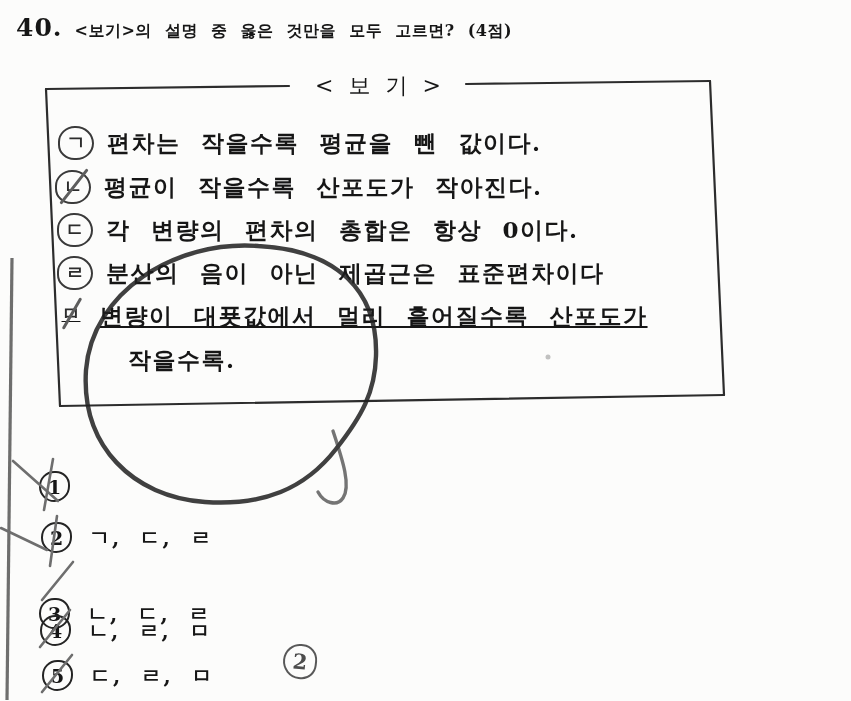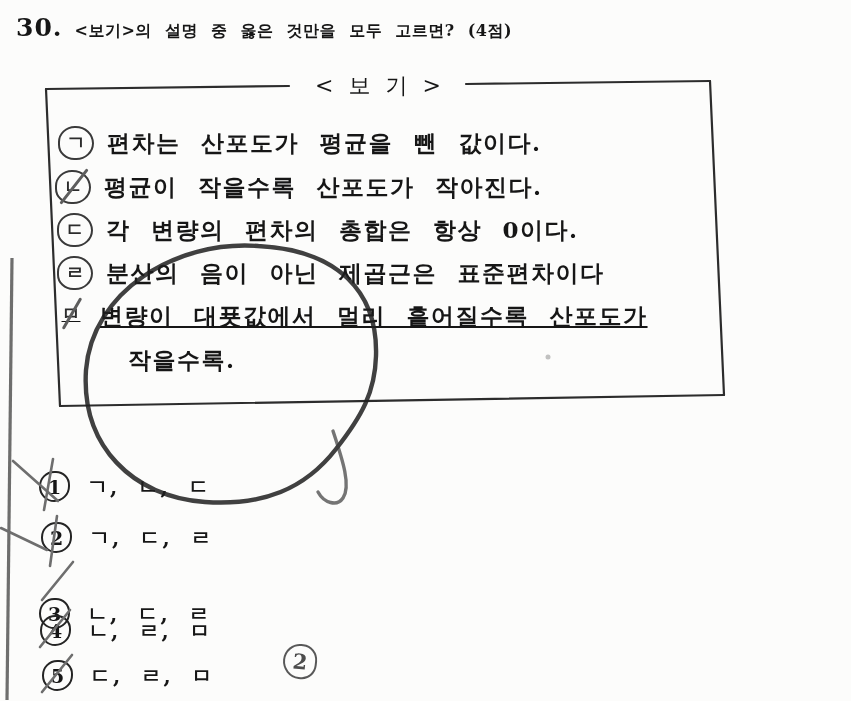--- a/index.html
+++ b/index.html
@@ -51,31 +51,31 @@
     font-size:21px;color:#4c4c4c;font-weight:bold;
   }
 
   
   .overlay{position:absolute;left:0;top:0;width:851px;height:701px;pointer-events:none;z-index:5;}
 </style>
 </head>
 <body>
 
 <div class="q-header">
-  <span class="q-num">30.</span>
+  <span class="q-num">40.</span>
   <span class="q-text">&lt;보기&gt;의 설명 중 옳은 것만을 모두 고르면? (4점)</span>
 </div>
 
 <div class="box-title">&lt; 보 기 &gt;</div>
 
 <div class="bogi-line" style="left:58px;top:126px;">
   <span class="marker circled">
       <span>ㄱ</span>
     </span>
-  <span class="bogi-text">편차는 산포도가 평균을 뺀 값이다.</span>
+  <span class="bogi-text">편차는 작을수록 평균을 뺀 값이다.</span>
 </div>
 <div class="bogi-line" style="left:55px;top:170px;">
   <span class="marker circled">
       <span>ㄴ</span>
       <i class="slash"></i>
     </span>
   <span class="bogi-text">평균이 작을수록 산포도가 작아진다.</span>
 </div>
 <div class="bogi-line" style="left:57px;top:213px;">
   <span class="marker circled">
@@ -95,21 +95,20 @@
       <i class="slash"></i>
     </span>
   <span class="bogi-text">변량이 대푯값에서 멀리 흩어질수록 산포도가</span>
 </div>
 <div class="bogi-line" style="left:128px;top:343px;">
   <span class="bogi-text">작을수록.</span>
 </div>
 
 <div class="choice" style="left:39px;top:471px;">
   <span class="num-circle">1</span>
-  <span class="choice-label">ㄱ, ㄴ, ㄷ</span>
 </div>
 <div class="choice" style="left:41px;top:522px;">
   <span class="num-circle">2</span>
   <span class="choice-label">ㄱ, ㄷ, ㄹ</span>
 </div>
 <div class="choice" style="left:39px;top:569px;margin-top:29px;">
   <span class="num-circle">3</span>
   <span class="choice-label">ㄴ, ㄷ, ㄹ</span>
 </div>
 <div class="choice" style="left:40px;top:615px;">

